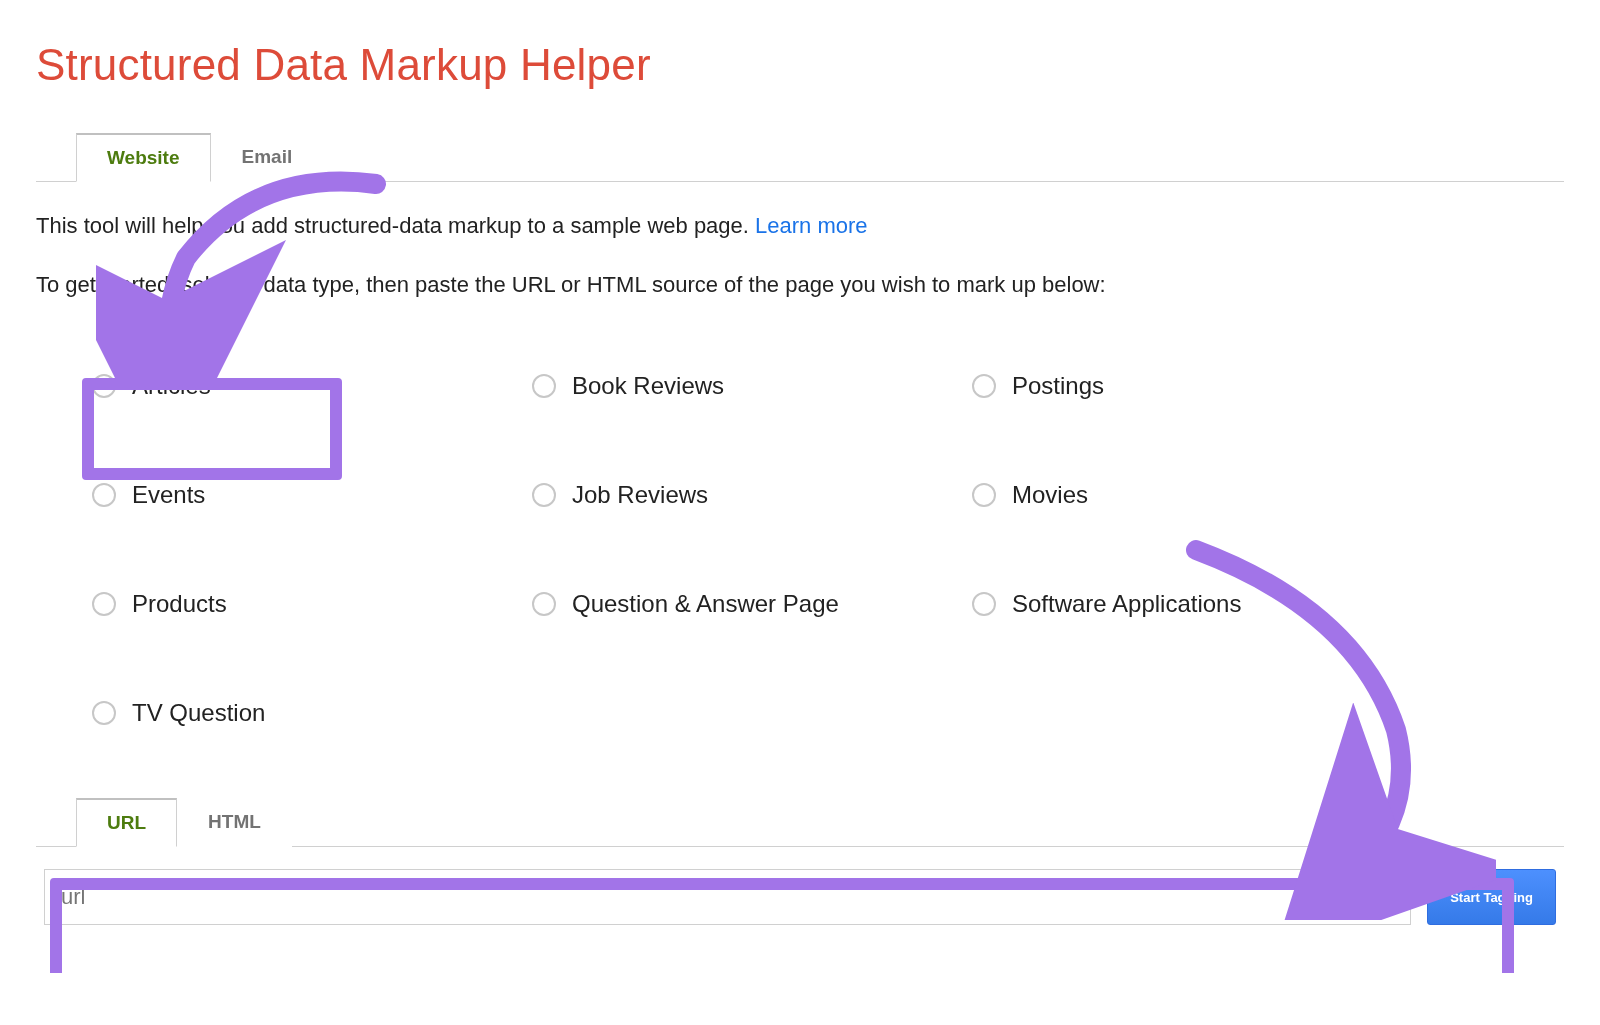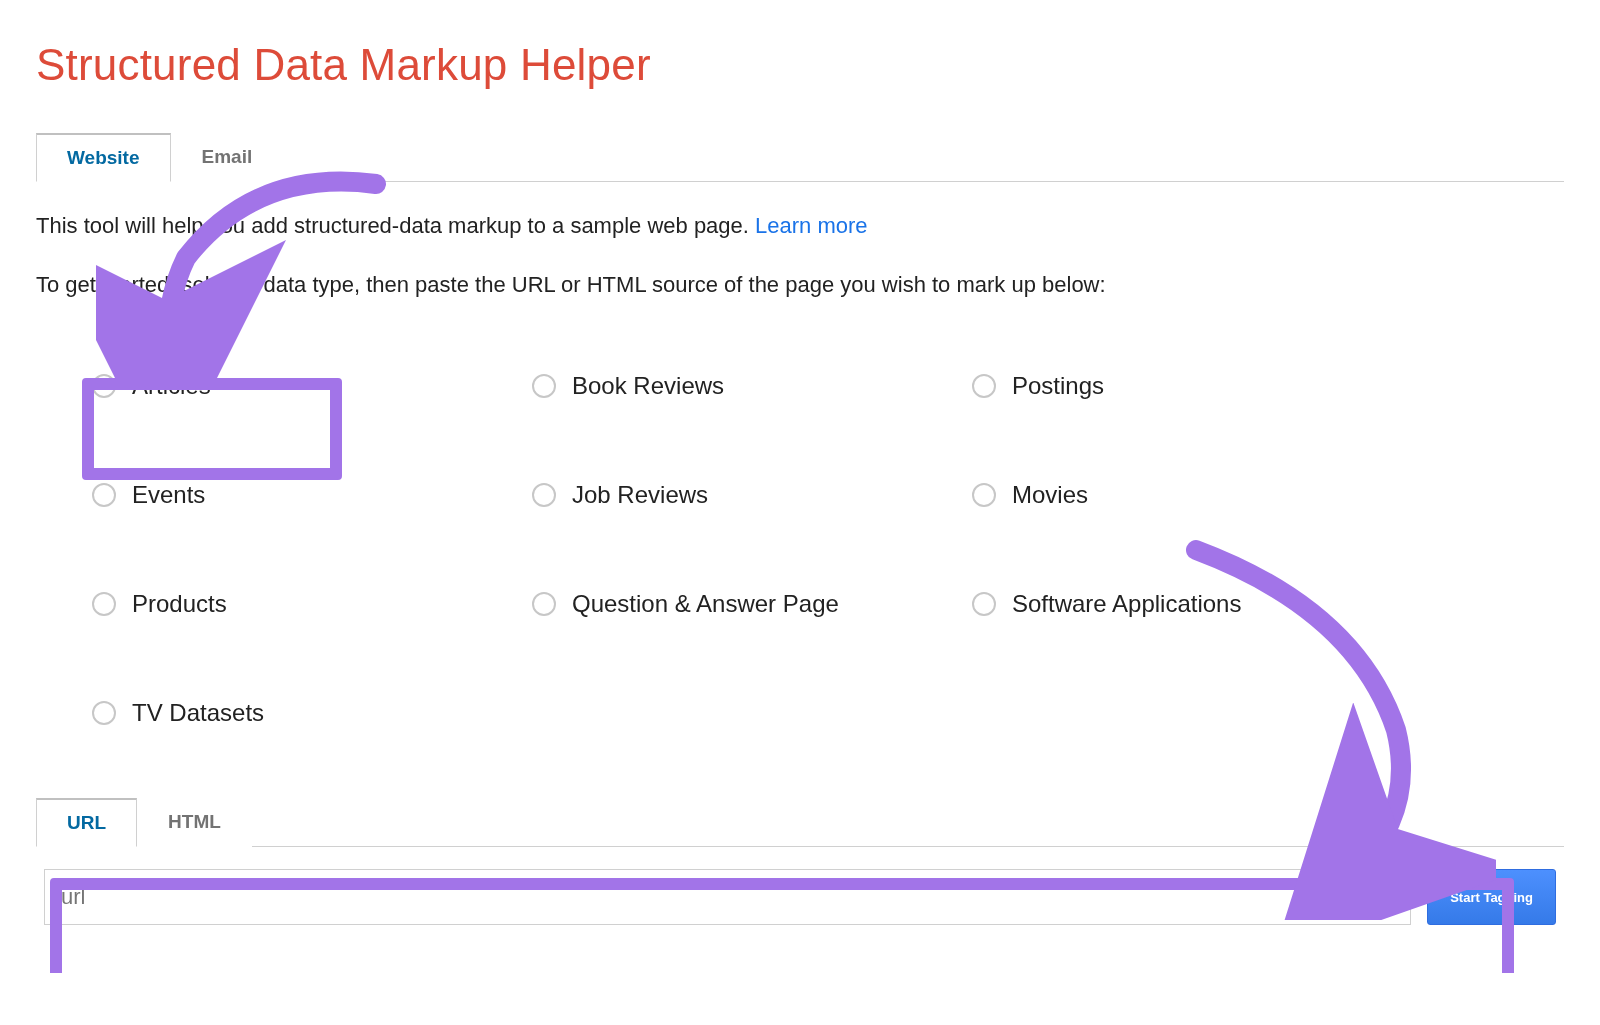--- a/index.html
+++ b/index.html
@@ -30,24 +30,25 @@
     font-size: 19px;
     font-weight: 700;
     color: #737373;
     cursor: pointer;
     background: #fff;
     position: relative;
     bottom: -1px;
     border: 1px solid transparent;
   }
   .tab.active {
-    color: #0369a1;
+    color: #4d7c0f;
     border: 1px solid #d0d0d0;
     border-bottom: 1px solid #fff;
     border-top: 2px solid #c0c0c0;
+    margin-left: 40px;
   }
   .intro {
     font-size: 22px;
     color: #222;
     margin: 0 0 30px 0;
     line-height: 1.3;
   }
   .intro .link { color: #1a73e8; cursor: pointer; }
   .radio-grid {
     display: grid;
@@ -174,21 +175,21 @@
   <label class="radio-item">
     <span class="radio-circle"></span>
     <span class="radio-label">Question &amp; Answer Page</span>
   </label>
   <label class="radio-item">
     <span class="radio-circle"></span>
     <span class="radio-label">Software Applications</span>
   </label>
   <label class="radio-item">
     <span class="radio-circle"></span>
-    <span class="radio-label">TV Datasets</span>
+    <span class="radio-label">TV Question</span>
   </label>
 </div>
 
 <div class="tabs lower">
   <div class="tab active">URL</div>
   <div class="tab">HTML</div>
 </div>
 
 <div class="url-row">
   <input class="url-input" type="text" placeholder="url" style="">

